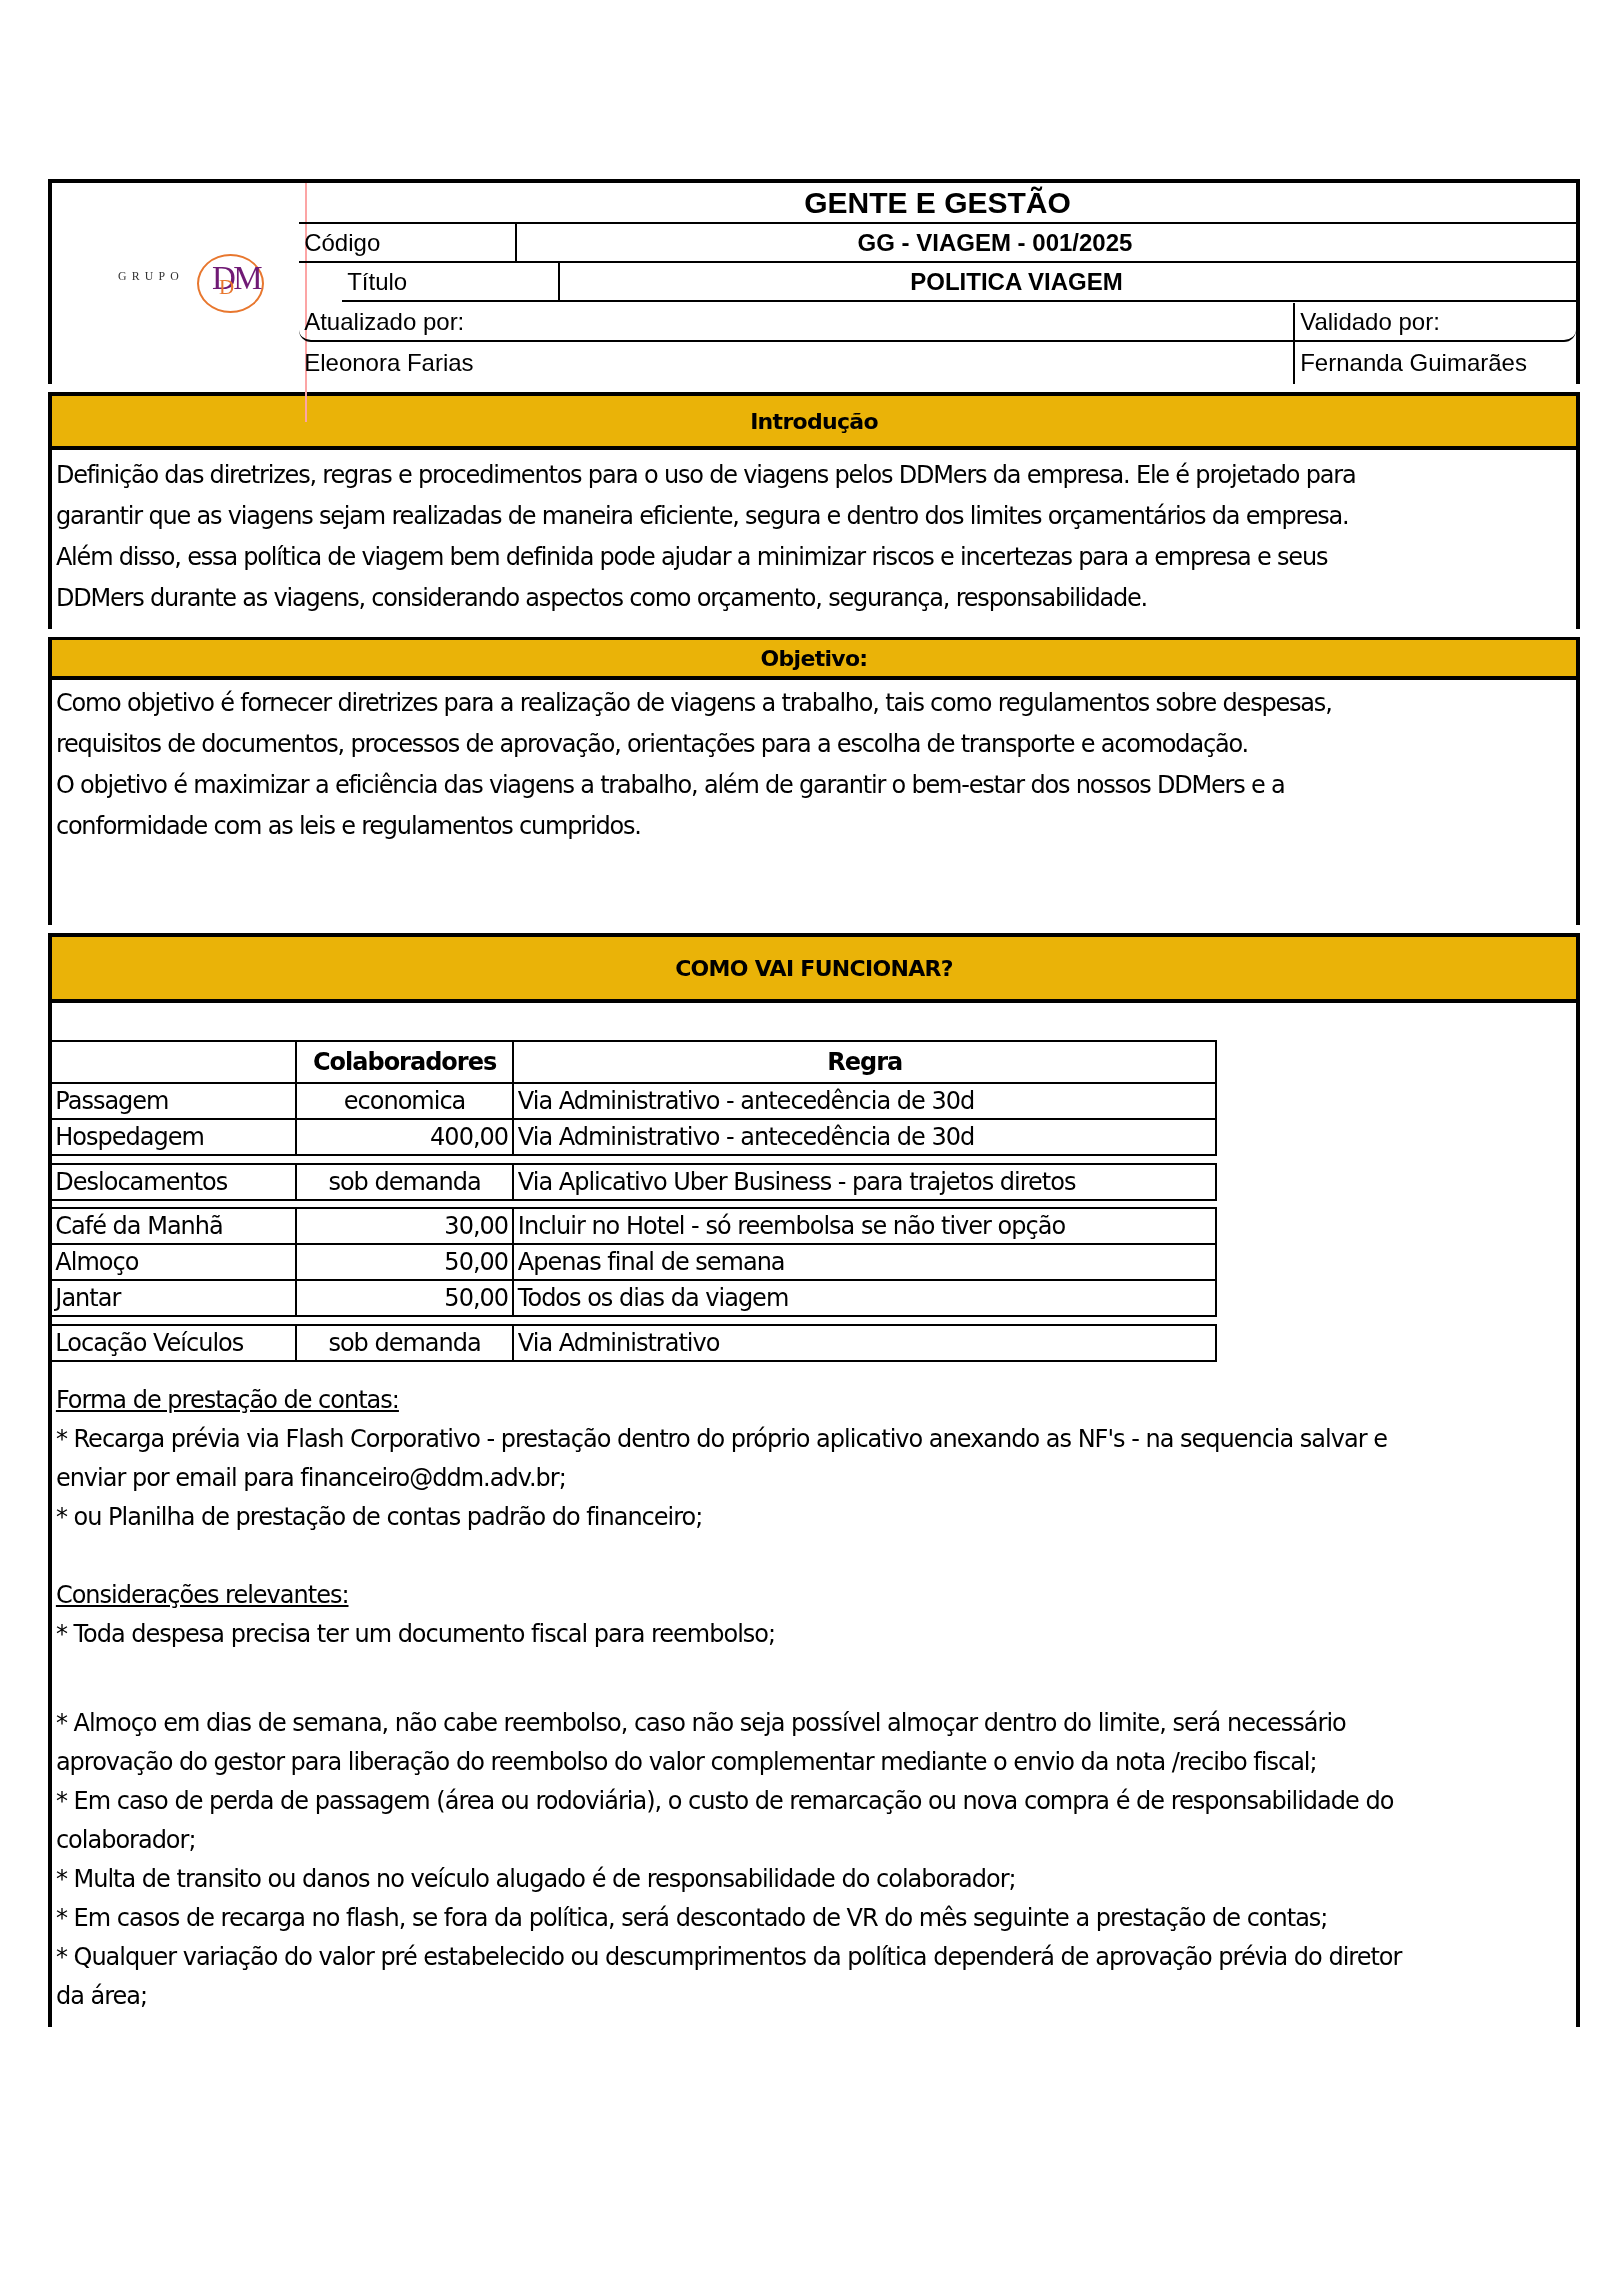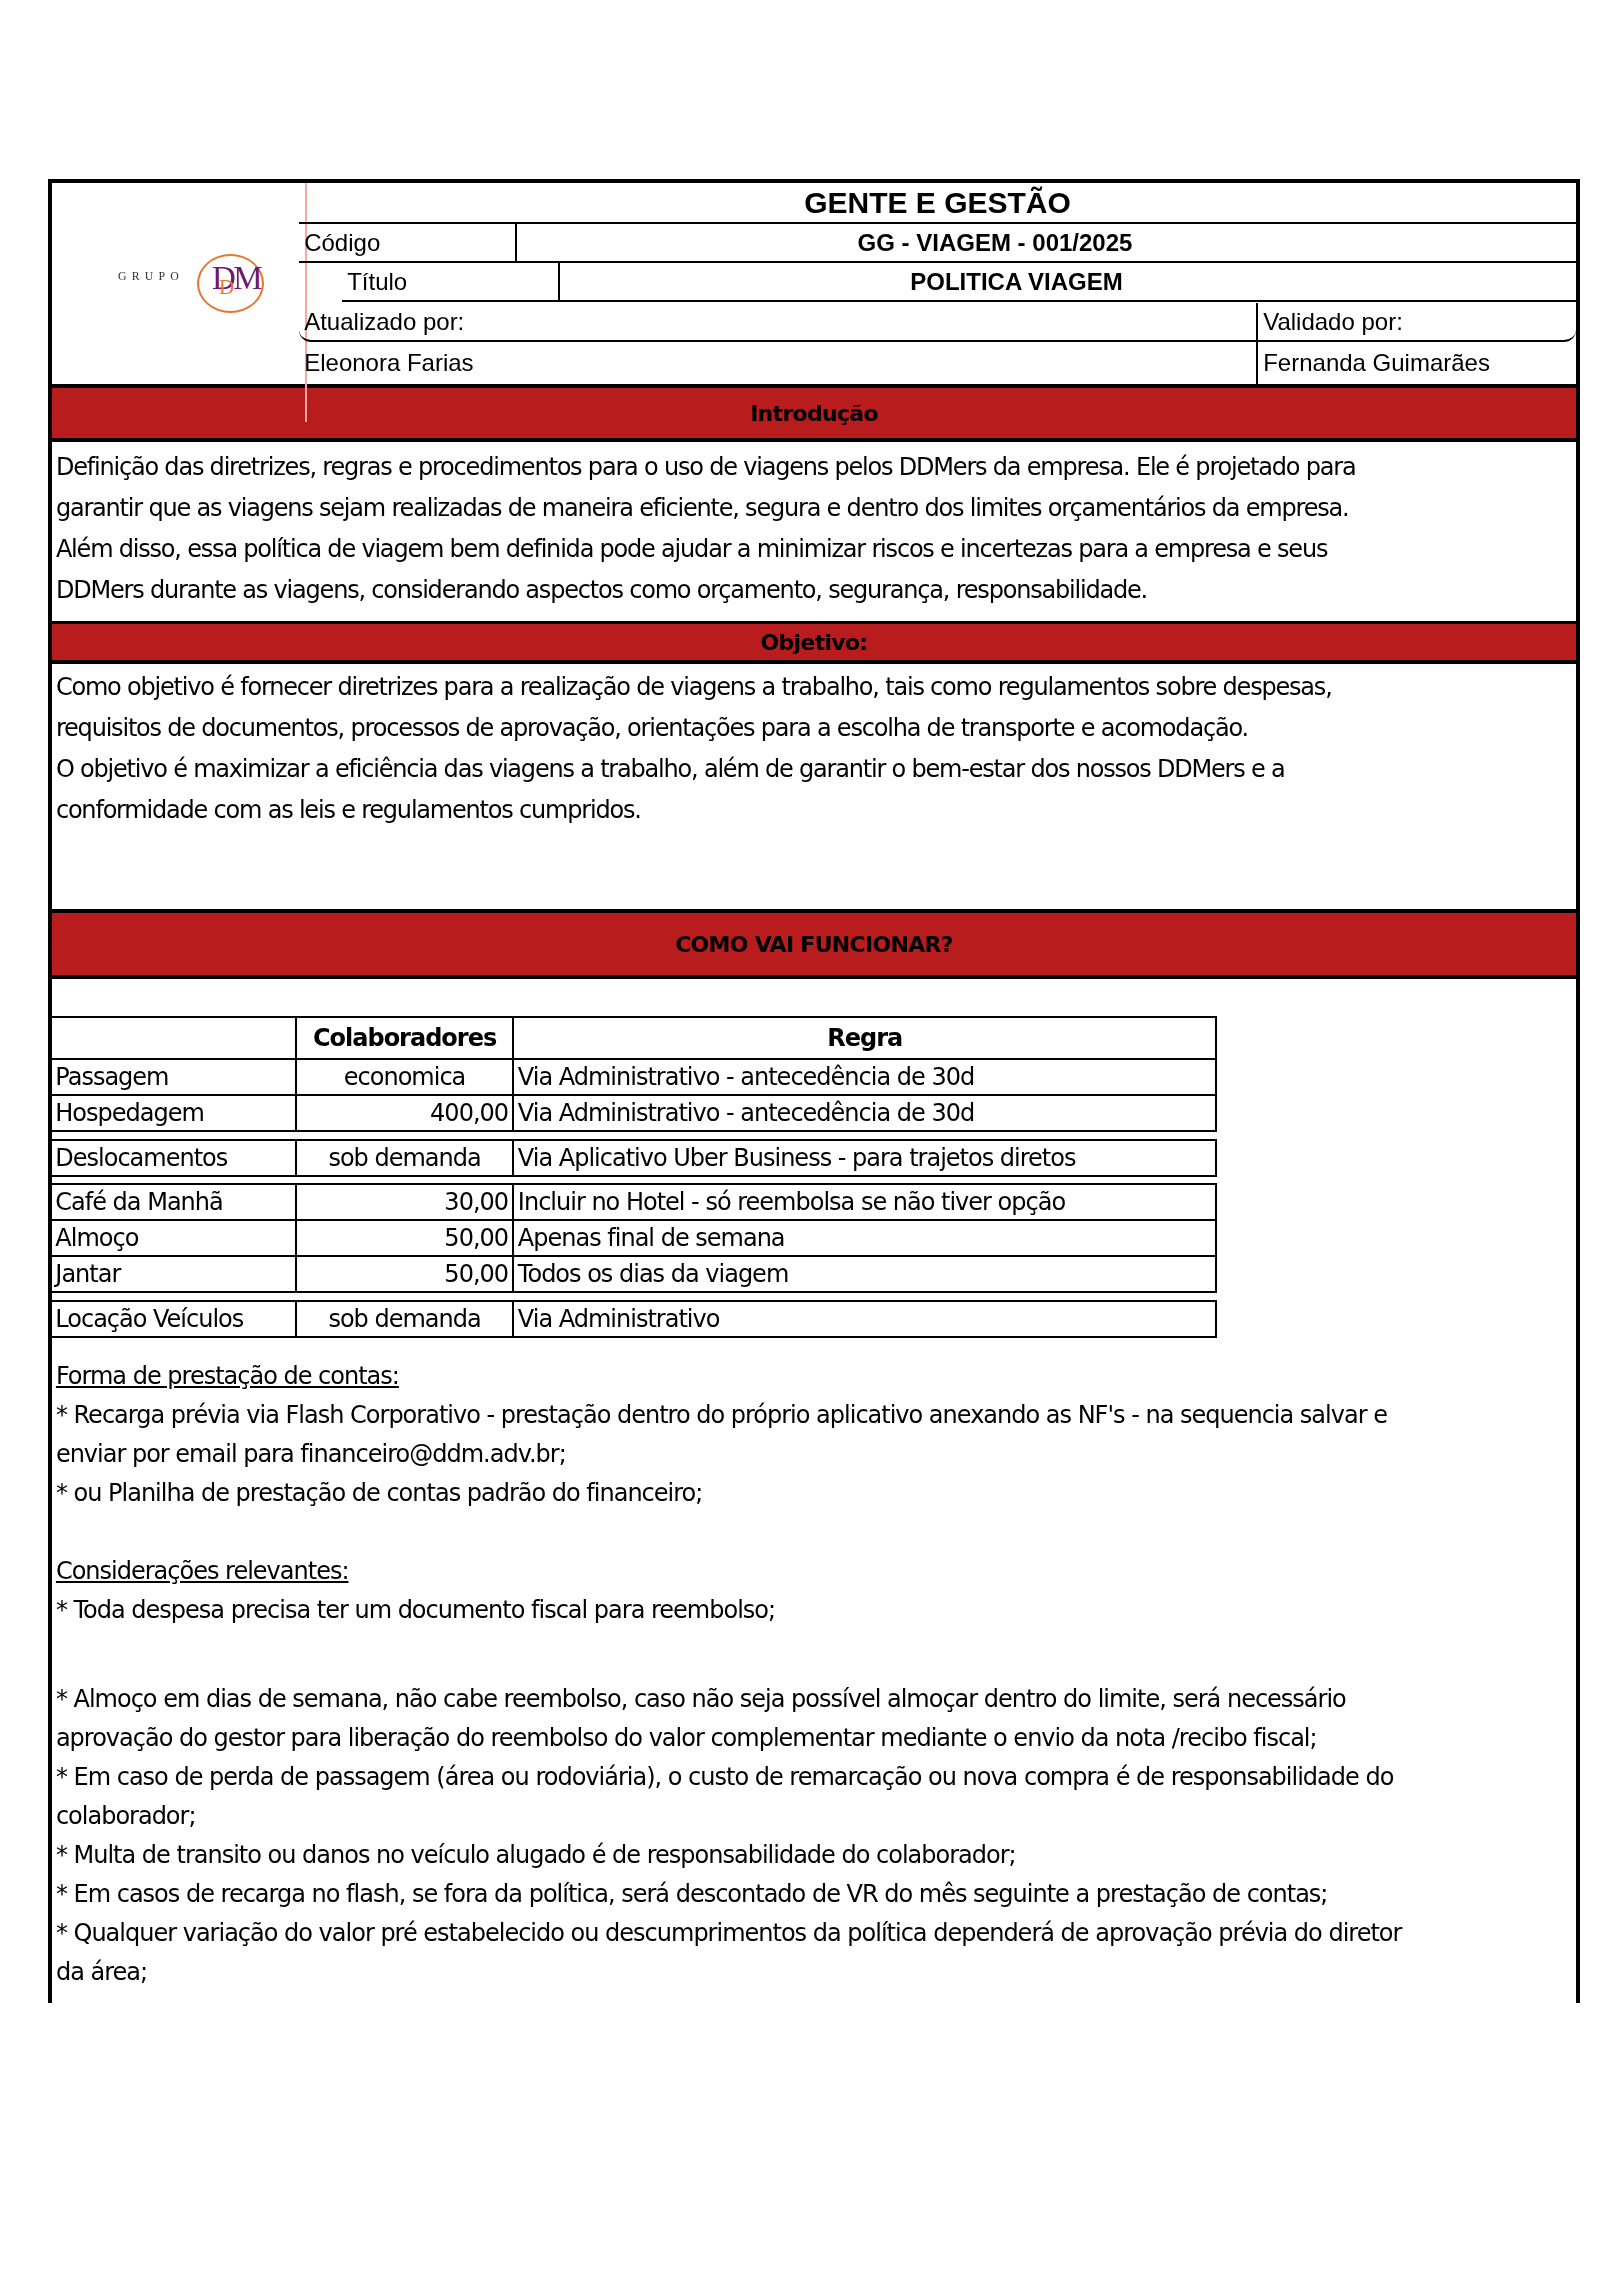--- a/index.html
+++ b/index.html
@@ -19,25 +19,25 @@
 
     .hrow { position: absolute; left: 247px; right: 0; border-bottom: 2.6px solid #000; box-sizing: border-box; font-size: 24px; display: flex; align-items: center; }
     .hrow.r1 { top: 0; height: 41px; justify-content: center; font-weight: bold; font-size: 30px; }
     .hrow.r2 { top: 41px; height: 39px; }
     .hrow.r3 { top: 80px; height: 39px; margin-left: 43px; }
     .hrow.r4 { top: 120px; height: 39px; border-radius: 12px; }
     .hrow.r5 { top: 159px; height: 42px; border-bottom: none; }
     .hcell-label { width: 218px; height: 100%; border-right: 2px solid #000; box-sizing: border-box; padding-left: 5.2px; display: flex; align-items: center; }
     .hcell-value { flex: 1; text-align: center; font-weight: bold; padding-right: 103px; }
     .hcell-left { flex: 1; height: 100%; padding-left: 5.2px; display: flex; align-items: center; border-right: 2px solid #000; }
-    .hcell-right { width: 318px; height: 100%; padding-left: 5.2px; display: flex; align-items: center; box-sizing: border-box; }
+    .hcell-right { width: 281px; height: 100%; padding-left: 5.2px; display: flex; align-items: center; box-sizing: border-box; }
 
     
-    .bar { background: #b91c1c; border: 4.6px solid #000; box-sizing: border-box; width: 1532px;
-      font-family: "DejaVu Sans", sans-serif; font-weight: bold; font-size: 22px; display: flex; align-items: center; justify-content: center; letter-spacing: -0.7px; }
+    .bar { background: #eab308; border: 4.6px solid #000; box-sizing: border-box; width: 1532px;
+      font-family: "DejaVu Sans", sans-serif; font-weight: bold; font-size: 22px; display: flex; align-items: center; justify-content: center; letter-spacing: -0.7px; margin-top: 8px; }
     .bar.intro { height: 58px; }
     .bar.obj { height: 43px; border-top-width: 3.9px; }
     .bar.como { height: 70px; }
 
     .section { border-left: 4.6px solid #000; border-right: 4.6px solid #000; box-sizing: border-box; width: 1532px;
       font-family: "DejaVu Sans", sans-serif; font-size: 24px; padding-left: 3.9px; letter-spacing: -1.2px; }
     .section .line { height: 41px; line-height: 41px; white-space: nowrap; }
     .section.intro-body { height: 179px; padding-top: 5.2px; }
     .section.obj-body { height: 245px; padding-top: 2.6px; }
 

